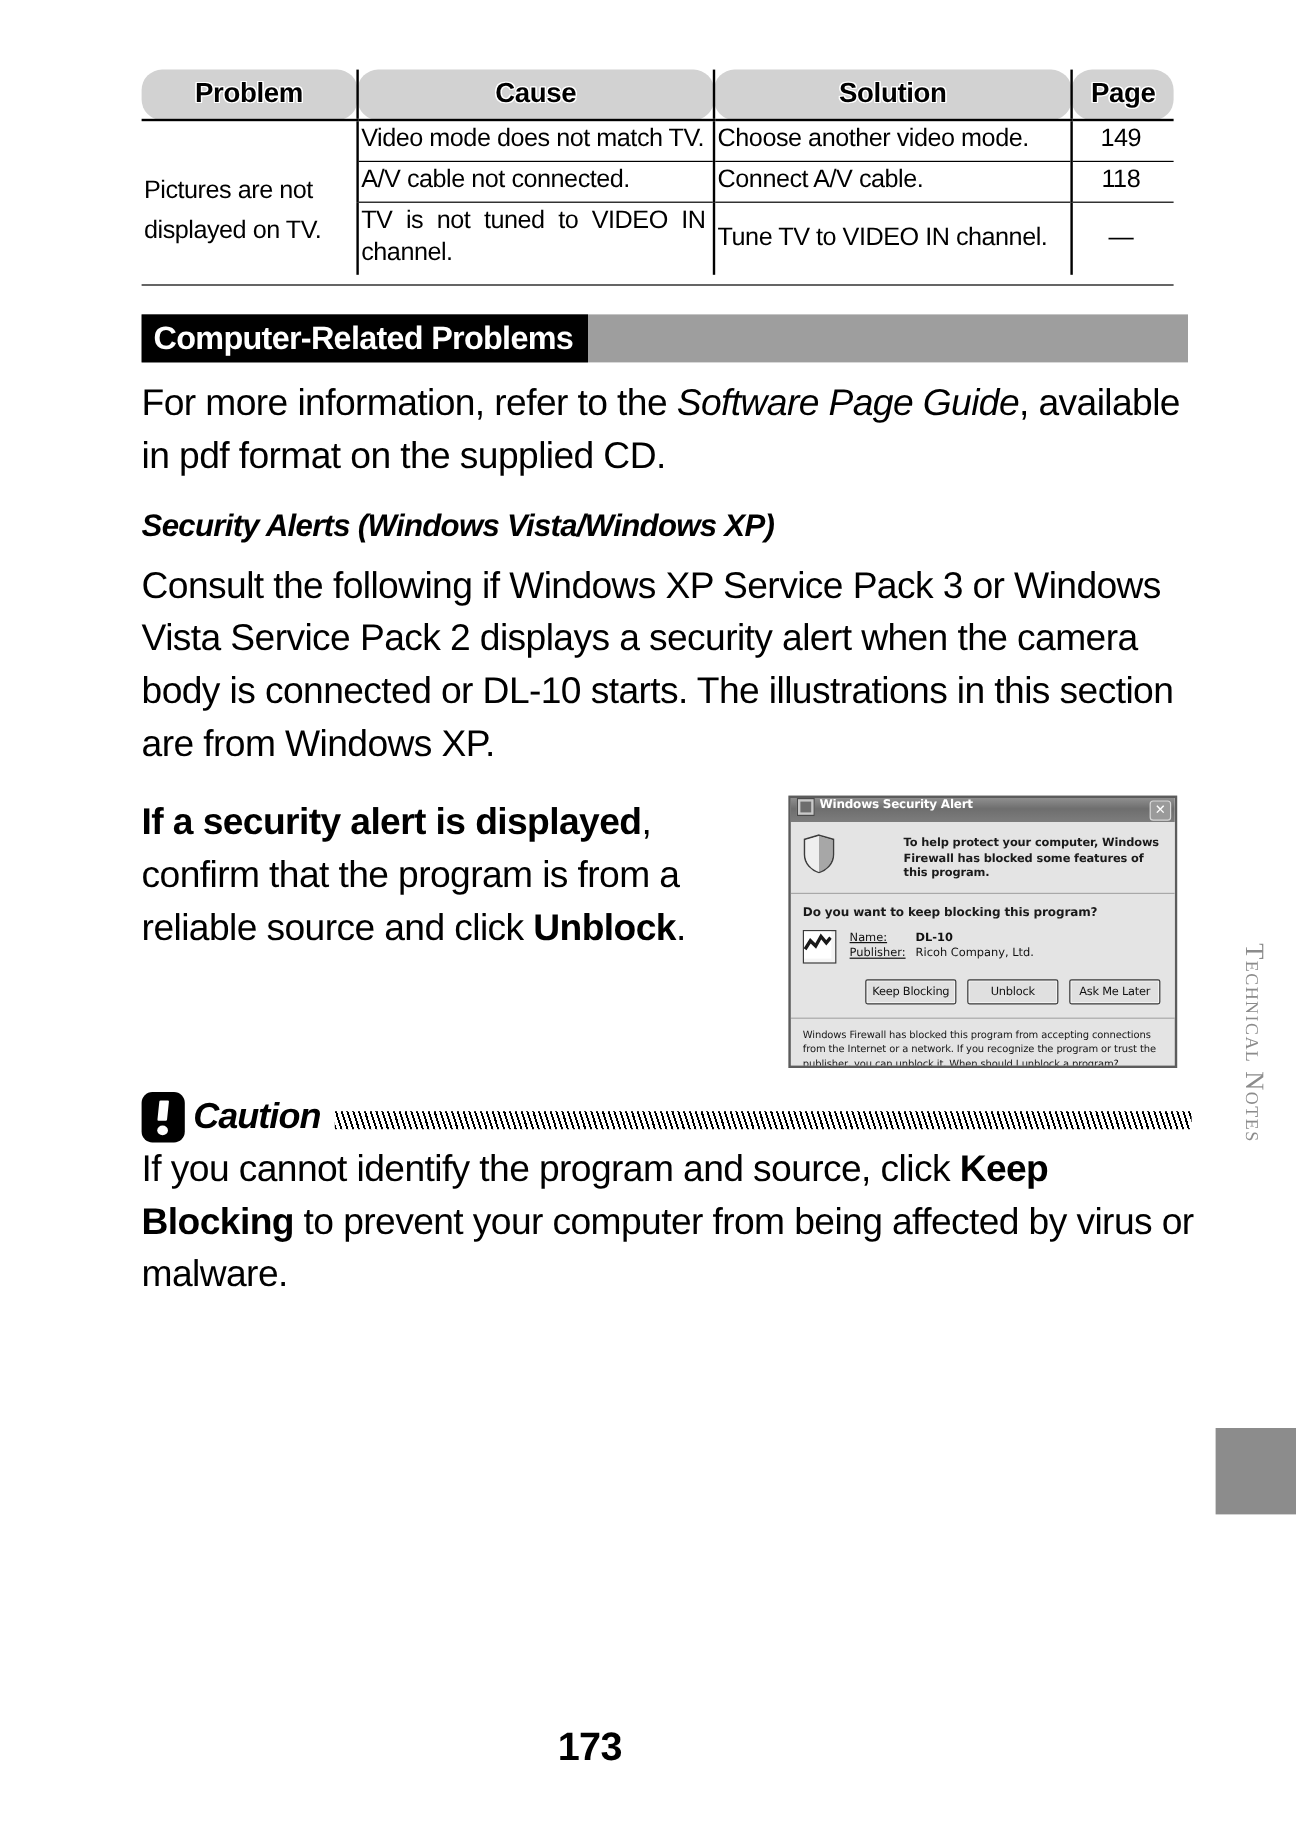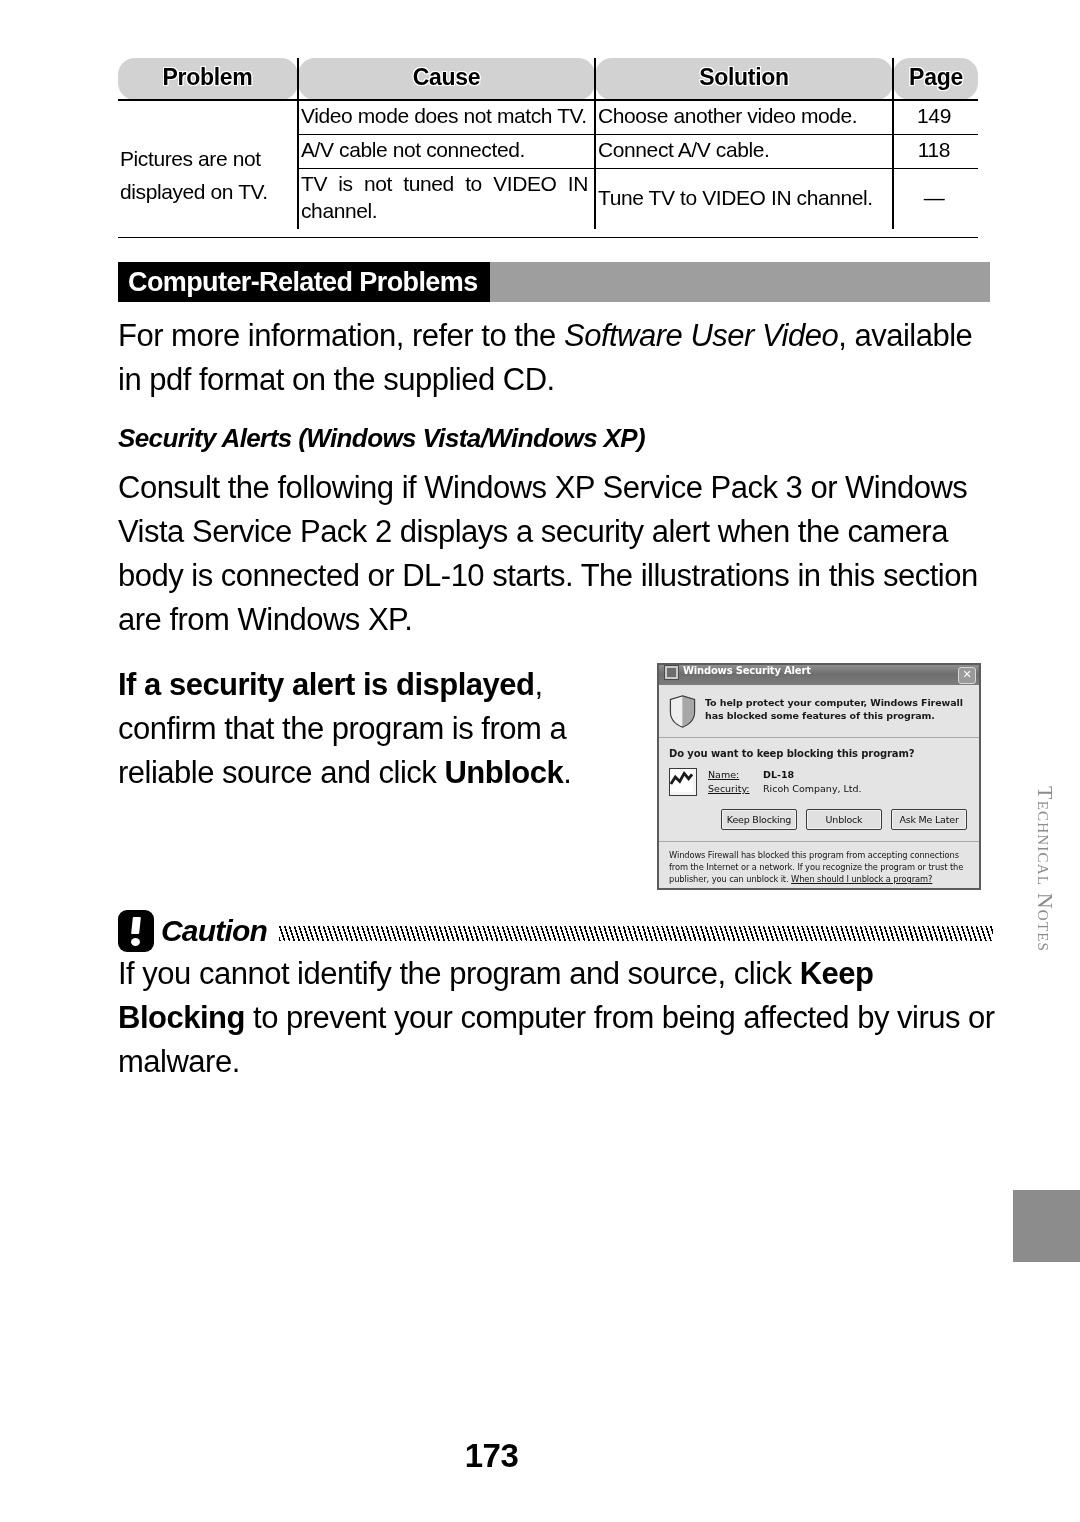--- a/index.html
+++ b/index.html
@@ -182,20 +182,21 @@
     font-weight: bold;
   }
   .dlg-banner {
     display: flex;
     align-items: flex-start;
     padding: 9px 8px 9px 10px;
     background: #e4e4e4;
     border-bottom: 1px solid #a8a8a8;
     min-height: 48px;
     box-sizing: border-box;
+    gap: 48px;
   }
   .shield {
     width: 27px; height: 33px;
     flex: 0 0 auto;
     margin-right: 9px;
     margin-top: 1px;
   }
   .dlg-banner-txt {
     font-size: 9.5px;
     line-height: 1.32;
@@ -393,21 +394,21 @@
     </tr>
   </tbody>
     </table>
 </div>
 <div class="tbl-botline"></div>
 
 <div class="banner">
   <div class="banner-box">Computer-Related Problems</div>
 </div>
 
-<div class="para p-intro"><span>For more information, refer to the </span><em>Software User Video</em><span>, available in pdf format on the supplied CD.</span></div>
+<div class="para p-intro"><span>For more information, refer to the </span><em>Software Page Guide</em><span>, available in pdf format on the supplied CD.</span></div>
 
 <div class="subhead">Security Alerts (Windows Vista/Windows XP)</div>
 
 <div class="para p-consult">Consult the following if Windows XP Service Pack 3 or Windows Vista Service Pack 2 displays a security alert when the camera body is connected or DL-10 starts. The illustrations in this section are from Windows XP.</div>
 
 <div class="para p-alert"><b>If a security alert is displayed</b><span>, confirm that the program is from a reliable source and click </span><b>Unblock</b><span>.</span></div>
 
 <div class="dlg">
 
   <div class="dlg-title">
@@ -431,24 +432,24 @@
     <div class="dlg-prog">
       <span class="prog-ico">
         <svg viewBox="0 0 26 26" width="23" height="23" style="display:block">
           <rect x="0" y="0" width="26" height="26" fill="#ffffff"></rect>
           <polyline points="1,17 6,9 11,14 16,5 21,11 25,6" fill="none" stroke="#1a1a1a" stroke-width="3.2"></polyline>
         </svg>
       </span>
       <div class="dlg-fields">
         <div class="row">
           <span class="lab"><u>Name:</u></span>
-          <span class="val">DL-18</span>
+          <span class="val">DL-10</span>
         </div>
         <div class="row">
-          <span class="lab"><u>Security:</u></span>
+          <span class="lab"><u>Publisher:</u></span>
           <span class="val norm">Ricoh Company, Ltd.</span>
         </div>
       </div>
     </div>
 
     <div class="dlg-btns">
       <span class="dlg-btn">Keep Blocking</span>
       <span class="dlg-btn">Unblock</span>
       <span class="dlg-btn">Ask Me Later</span>
     </div>

